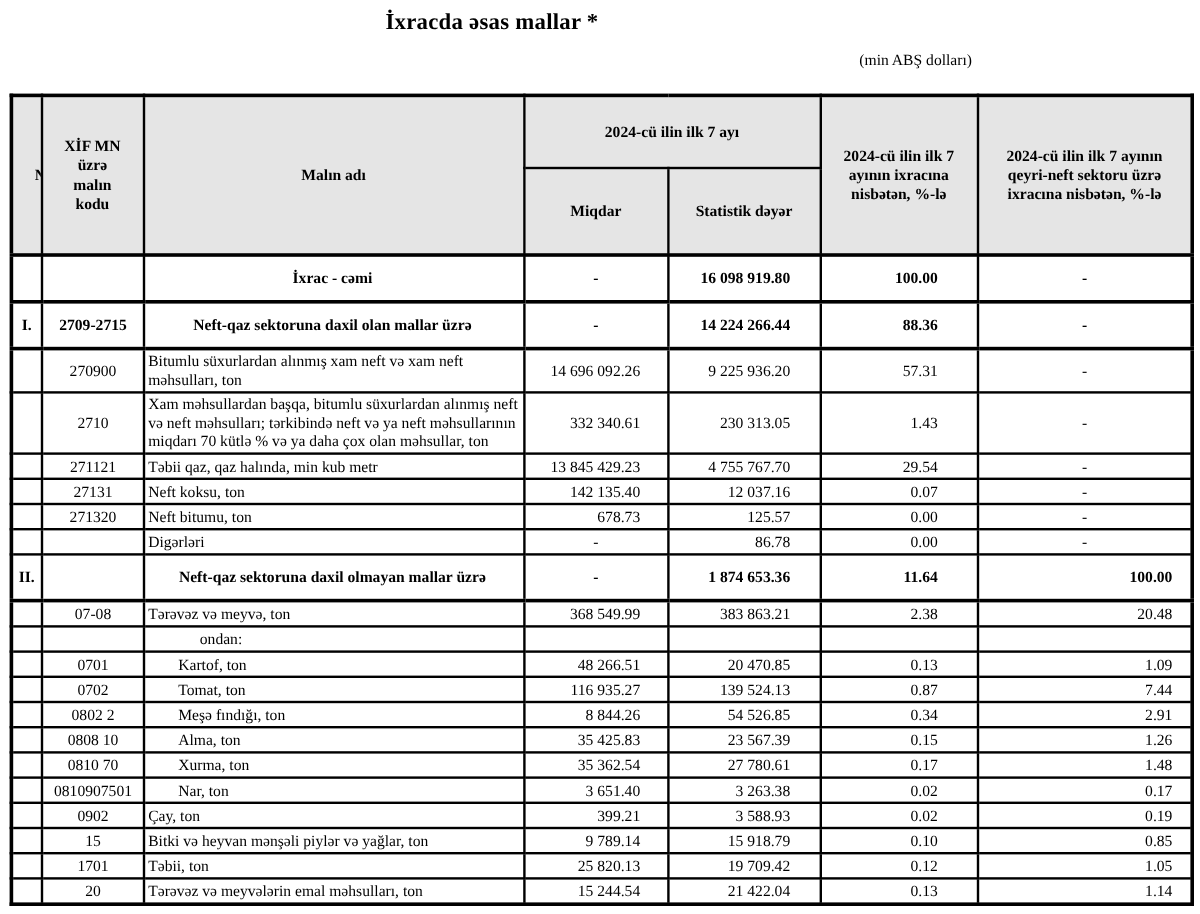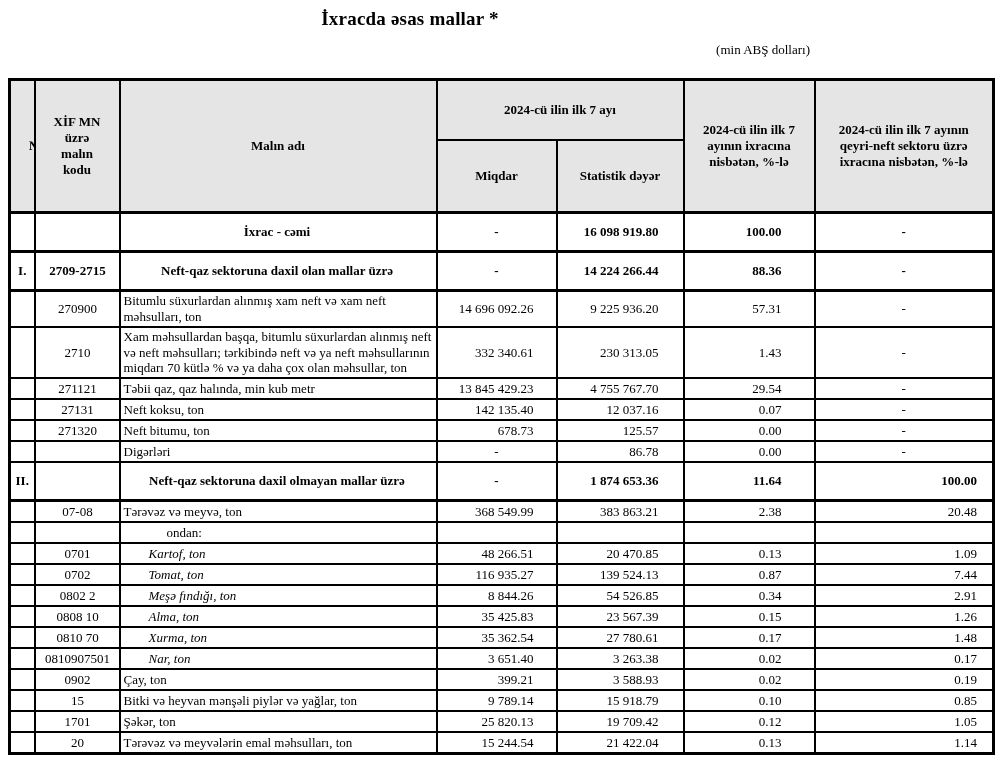--- a/index.html
+++ b/index.html
@@ -56,21 +56,21 @@
   tr.hdr-sub th { height: 64px; }
 
   tbody td { height: 17px; background: #fff; }
   tr.summary td { font-weight: bold; height: 34px; border-bottom-width: 3px; }
   tr.summary { border-bottom: 3px solid #000; }
 
   td.no   { text-align: center; }
   td.code { text-align: center; padding-left: 3px; }
   td.name { text-align: left; padding-left: 3px; padding-right: 4px; }
   td.name.center { text-align: center; padding-left: 2px; margin-top: 36px; }
-  td.name.indent-1 { padding-left: 28px; font-style: italic; }
+  td.name.indent-1 { padding-left: 28px; }
   td.name.indent-2 { padding-left: 46px; }
 
   td.num    { text-align: right; }
   td.qty    { padding-right: 22px; }
   td.value  { padding-right: 24px; }
   td.pct    { padding-right: 32px; }
   td.nonoil { padding-right: 15px; }
   td.dash   { text-align: center; padding-right: 2px; }
 </style>
 </head>
@@ -272,21 +272,21 @@
           <td class="code">15</td>
           <td class="name">Bitki və heyvan mənşəli piylər və yağlar, ton</td>
           <td class="num qty">9 789.14</td>
           <td class="num value">15 918.79</td>
           <td class="num pct">0.10</td>
           <td class="num nonoil">0.85</td>
         </tr>
         <tr>
           <td class="no"></td>
           <td class="code">1701</td>
-          <td class="name">Şəkər, ton</td>
+          <td class="name">Təbii, ton</td>
           <td class="num qty">25 820.13</td>
           <td class="num value">19 709.42</td>
           <td class="num pct">0.12</td>
           <td class="num nonoil">1.05</td>
         </tr>
         <tr>
           <td class="no"></td>
           <td class="code">20</td>
           <td class="name">Tərəvəz və meyvələrin emal məhsulları, ton</td>
           <td class="num qty">15 244.54</td>

